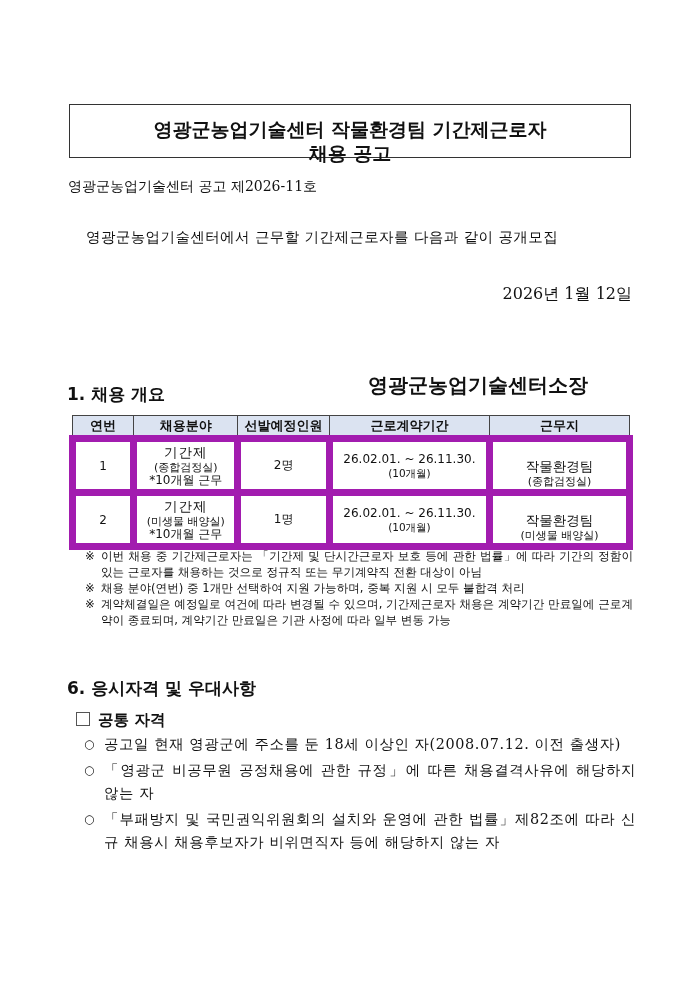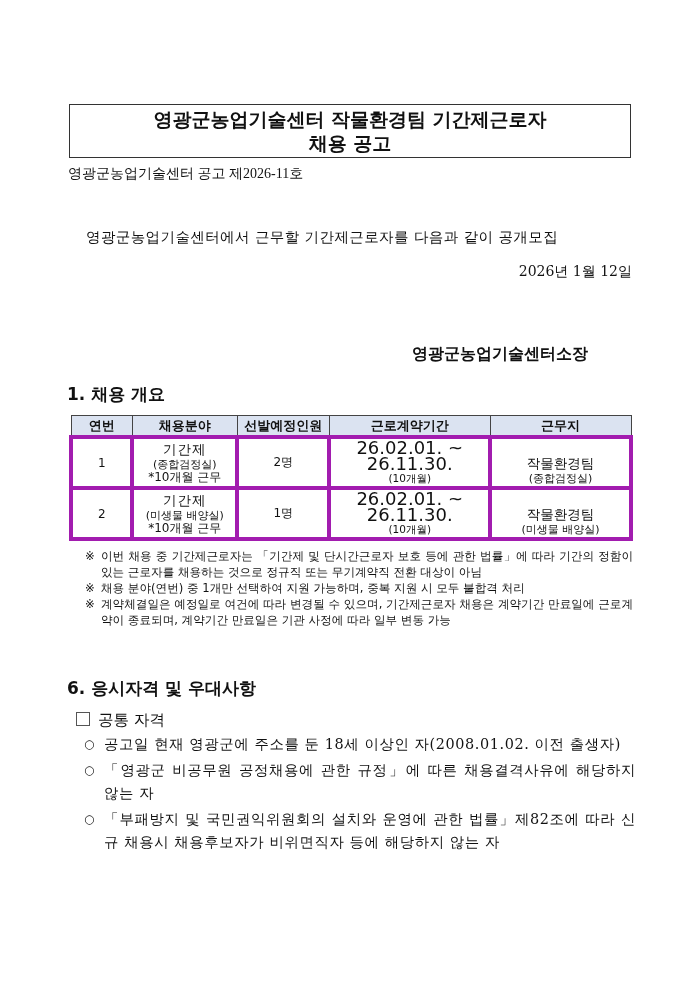--- a/index.html
+++ b/index.html
@@ -4,58 +4,58 @@
 <style>
   html, body { margin: 0; padding: 0; background: #ffffff; }
   body { width: 700px; height: 990px; position: relative; overflow: hidden; color: #111; }
   .serif { font-family: "DejaVu Serif", "Liberation Serif", serif; }
   .sans { font-family: "DejaVu Sans", "Liberation Sans", sans-serif; }
 
   .title-box {
     position: absolute; left: 69px; top: 104px; width: 562px; height: 54px;
     border: 1px solid #333; box-sizing: border-box;
     text-align: center; font-weight: bold; font-size: 19px; line-height: 24px;
-    padding-top: 2px;
+    padding-top: 12px;
   }
-  .notice-no { position: absolute; left: 68px; top: 165px; font-size: 14px; font-family: Liberation Serif, serif; }
+  .notice-no { position: absolute; left: 68px; top: 178px; font-size: 14px; }
   .intro { position: absolute; left: 66px; top: 224px; width: 566px; font-size: 14.5px; line-height: 27px; letter-spacing: 0.4px; text-align: justify; }
   .intro .p1 { display: block; text-indent: 20px; }
-  .date { position: absolute; right: 68px; top: 263px; font-size: 14px; }
-  .signer { position: absolute; right: 112px; top: 344px; font-size: 16px; font-weight: bold; }
+  .date { position: absolute; right: 68px; top: 284px; font-size: 16px; }
+  .signer { position: absolute; right: 112px; top: 372px; font-size: 20px; font-weight: bold; }
 
   .sec-title { position: absolute; left: 67px; font-size: 17px; font-weight: bold; }
   .sec1 { top: 383px; }
   .sec2 { top: 677px; }
 
   table.overview {
     position: absolute; left: 69px; top: 415px; width: 564px;
     border-collapse: collapse; font-size: 12px;
   }
   table.overview th {
     background: #dbe3f1; font-weight: bold; font-size: 13px; height: 19px;
     border: 1px solid #444; padding: 0;
   }
   table.overview td {
-    border: 4px solid #a21caf; text-align: center; vertical-align: middle; padding: 0; height: 46px;
+    border: 7px solid #a21caf; text-align: center; vertical-align: middle; padding: 0; height: 46px;
   }
   .c1 { width: 57px; } .c2 { width: 98px; } .c3 { width: 86px; } .c4 { width: 151px; } .c5 { width: 132px; }
   .f-main { font-size: 13.5px; display: block; line-height: 15px; letter-spacing: 1px; }
   .f-sub { font-size: 11px; display: block; line-height: 15px; }
   .f-tiny { font-size: 12px; display: block; line-height: 11px; }
-  .period-main { font-size: 18px; display: block; line-height: 16px; }
+  .period-main { font-size: 12px; display: block; line-height: 16px; }
   .period-sub { font-size: 10.5px; display: block; line-height: 13px; }
   .place-main { font-size: 13.5px; display: block; line-height: 17px; margin-top: 16px; }
   .place-sub { font-size: 11px; display: block; line-height: 14px; }
 
   .notes { position: absolute; left: 85px; top: 548px; width: 548px; font-size: 11.6px; line-height: 16px; }
   .note { display: flex; }
   .note .mark { width: 16px; flex: none; }
   .note .txt { flex: 1; text-align: justify; }
 
-  .subhead { position: absolute; left: 76px; top: 710px; font-size: 15.5px; }
+  .subhead { position: absolute; left: 76px; top: 710px; font-size: 15.5px; font-weight: bold; }
   .subhead .box { display: inline-block; width: 12px; height: 12px; border: 1px solid #555; margin-right: 8px; vertical-align: -1px; }
   .quals { position: absolute; left: 84px; top: 733px; width: 552px; font-size: 14.4px; line-height: 23px; }
   .qual { display: flex; margin-bottom: 3px; }
   .qual .bullet { width: 20px; flex: none; font-size: 12px; }
   .qual .txt { flex: 1; text-align: justify; letter-spacing: 0.6px; }
 </style>
 </head>
 <body>
 
 <div class="title-box sans">
@@ -139,21 +139,21 @@
 
 <div class="sec-title sec2 sans">6. 응시자격 및 우대사항</div>
 
 <div class="subhead serif">
   <span class="box"></span><span>공통 자격</span>
 </div>
 
 <div class="quals serif">
   <div class="qual">
     <span class="bullet">○</span>
-    <span class="txt">공고일 현재 영광군에 주소를 둔 18세 이상인 자(2008.01.02. 이전 출생자)</span>
+    <span class="txt">공고일 현재 영광군에 주소를 둔 18세 이상인 자(2008.07.12. 이전 출생자)</span>
   </div>
   <div class="qual">
     <span class="bullet">○</span>
     <span class="txt">「영광군 비공무원 공정채용에 관한 규정」에 따른 채용결격사유에 해당하지 않는 자</span>
   </div>
   <div class="qual">
     <span class="bullet">○</span>
     <span class="txt">「부패방지 및 국민권익위원회의 설치와 운영에 관한 법률」제82조에 따라 신규 채용시 채용후보자가 비위면직자 등에 해당하지 않는 자</span>
   </div>
 </div>

